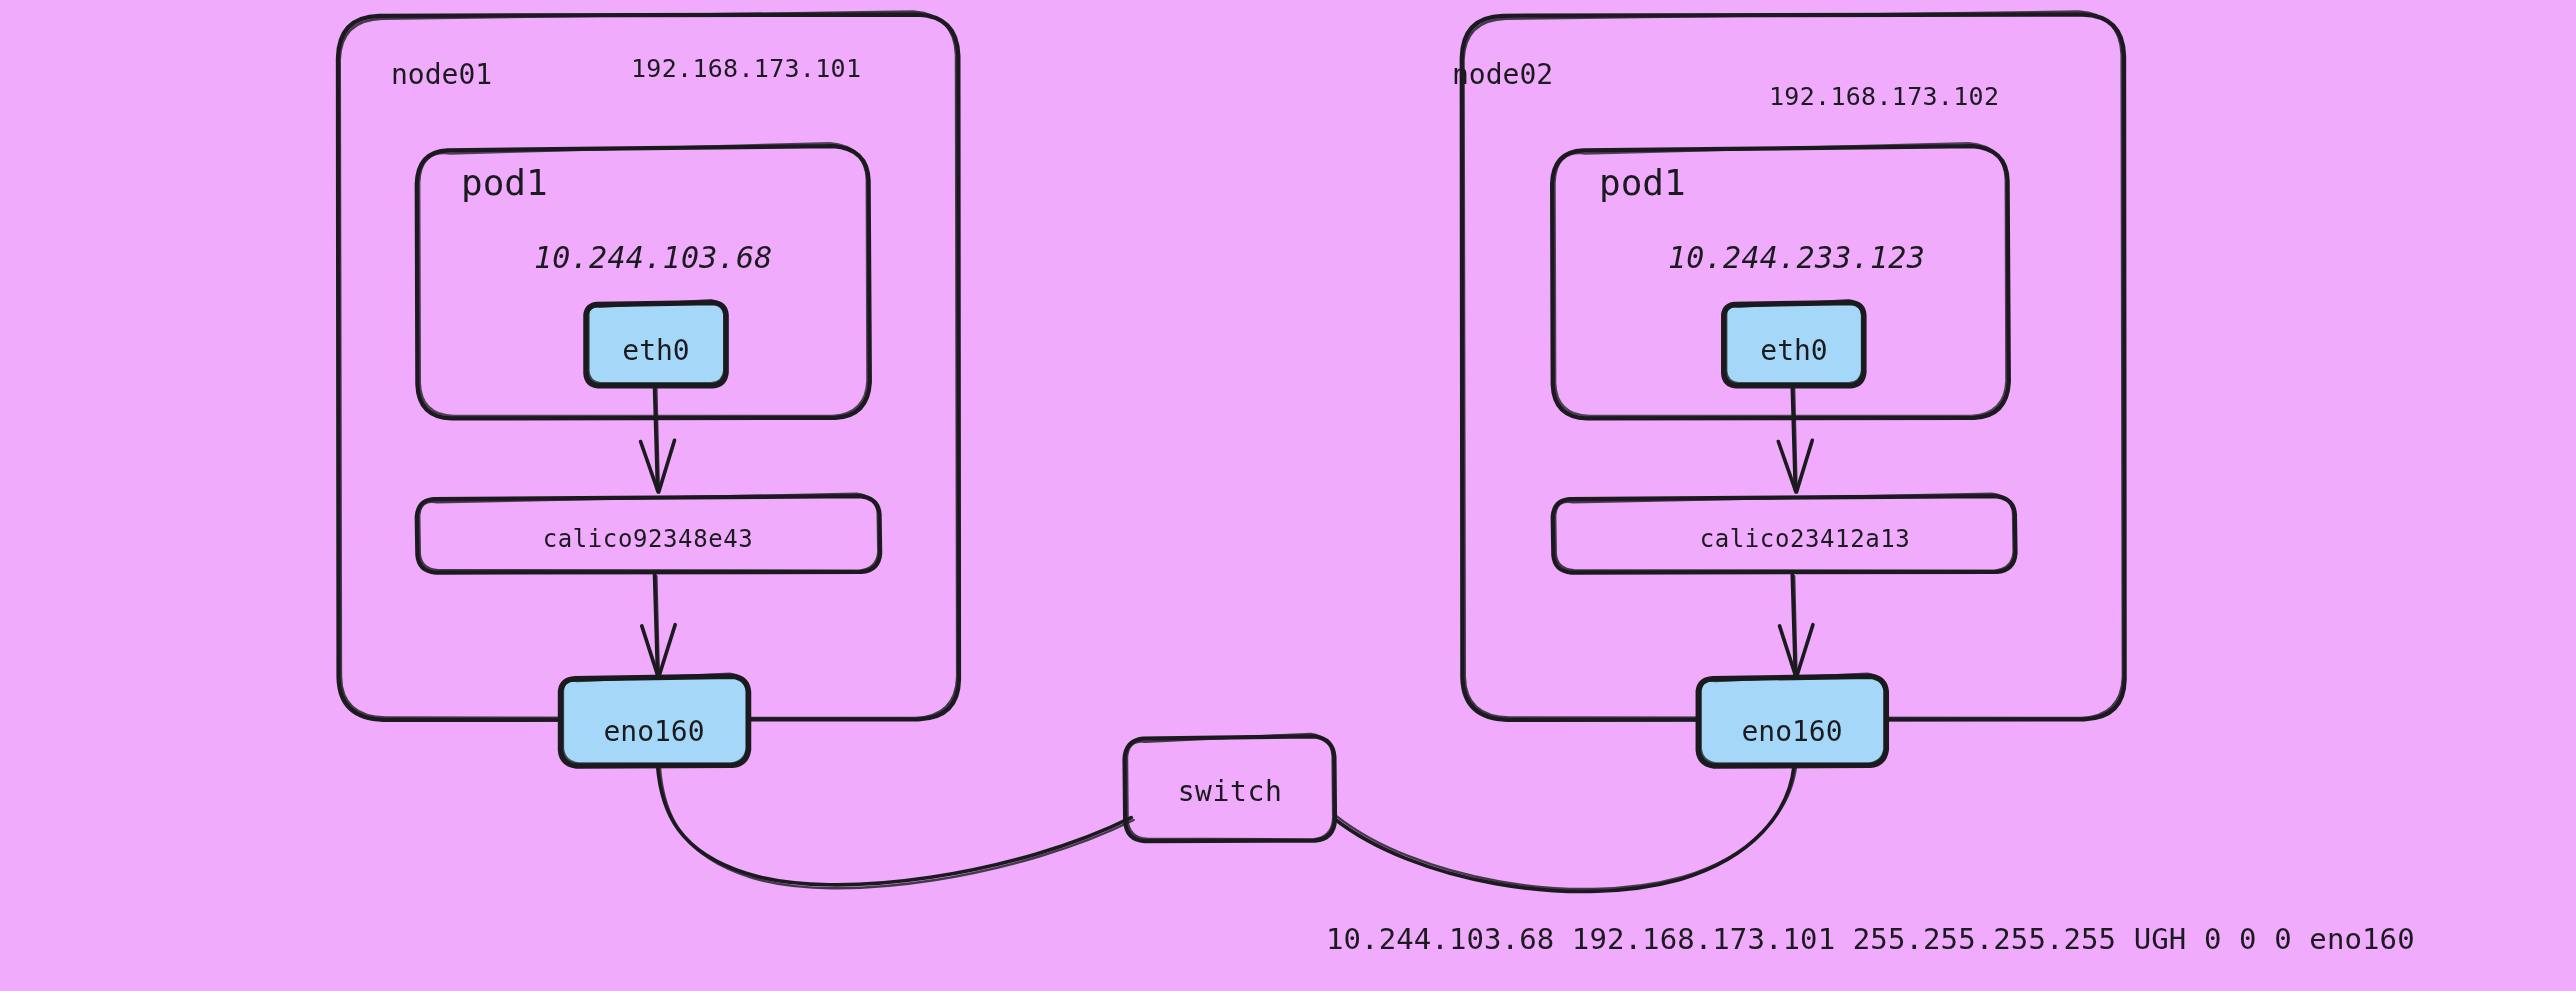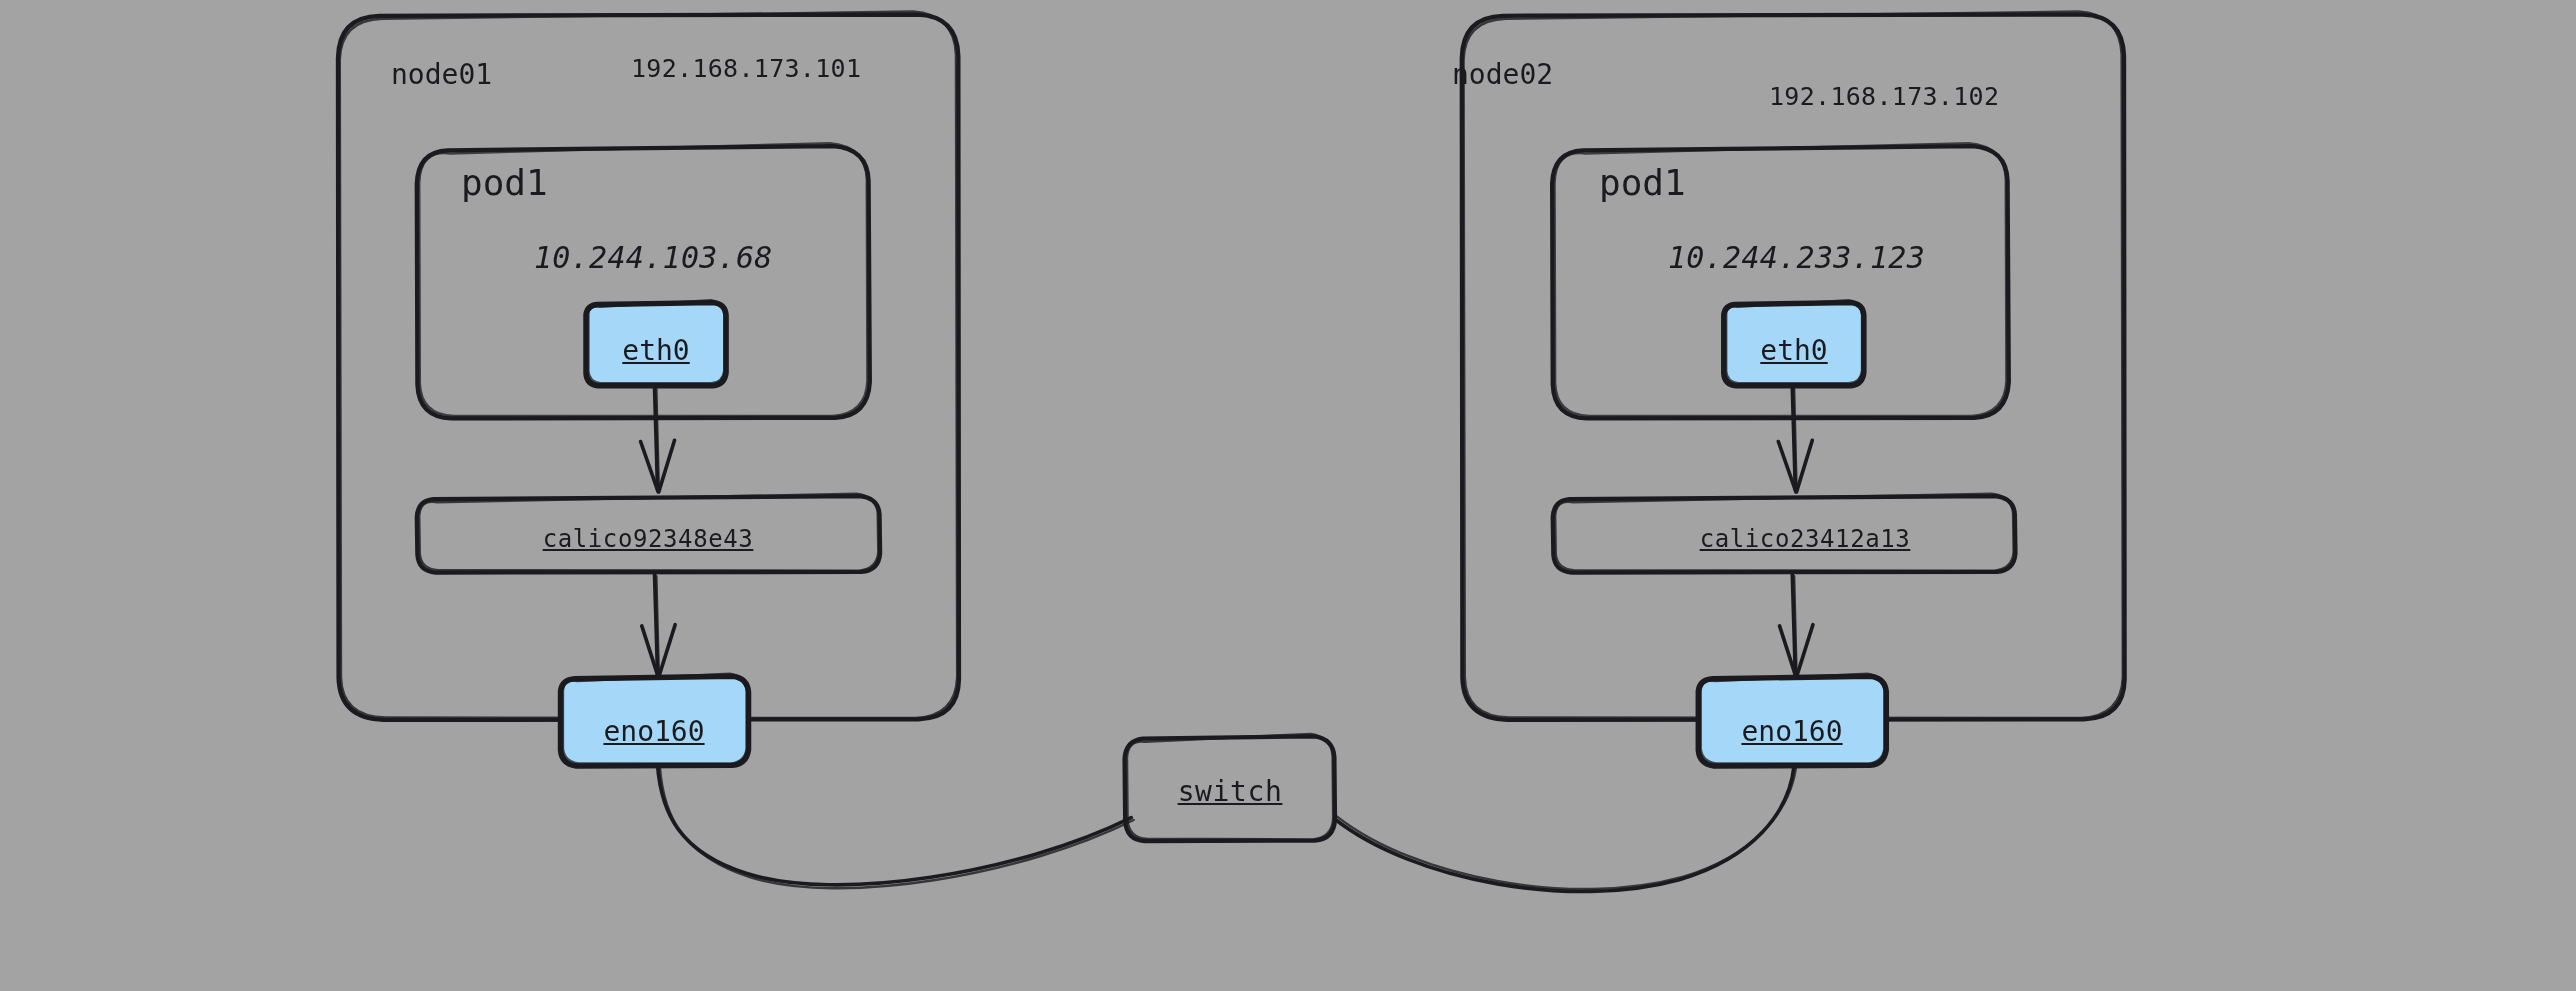--- a/index.html
+++ b/index.html
@@ -10,21 +10,21 @@
   body {
     width: 2576px;
     height: 991px;
     overflow: hidden;
     font-family: "DejaVu Sans Mono", monospace;
   }
   #canvas {
     position: relative;
     width: 2576px;
     height: 991px;
-    background: #a3a3a3;
+    background: #f0abfc;
   }
   svg#diagram {
     position: absolute;
     top: 0;
     left: 0;
     width: 2576px;
     height: 991px;
     display: block;
   }
   .sketch-stroke {
@@ -49,21 +49,21 @@
     user-select: none;
   }
   .lbl-node   { font-size: 28px; }
   .lbl-ip     { font-size: 25px; letter-spacing: 0.3px; }
   .lbl-pod    { font-size: 36px; }
   .lbl-podip  { font-size: 30px; letter-spacing: 0.3px; font-style: italic; }
   .lbl-iface  { font-size: 28px; }
   .lbl-veth   { font-size: 24px; letter-spacing: 0.6px; }
   .lbl-switch { font-size: 28px; letter-spacing: 0.6px; }
   .lbl-route  { font-size: 29px; letter-spacing: 0.1px; }
-  .centered   { transform: translate(-50%, -50%); text-decoration: underline; }
+  .centered   { transform: translate(-50%, -50%); }
 </style>
 </head>
 <body>
 
 <div id="canvas">
 
   <svg id="diagram" viewBox="0 0 4247 1634">
 
     <g>
       <path class="sketch-stroke node-frame" d="M 625 26 L 1512 24 Q 1578 26 1580 92 L 1581 1120 Q 1580 1184 1514 1186
@@ -201,15 +201,16 @@
   <div class="label lbl-node" style="left:1452px; top:61px;">node02</div>
   <div class="label lbl-ip" style="left:1769px; top:56px;margin-top:28px;">192.168.173.102</div>
   <div class="label lbl-pod" style="left:1599px; top:165px;">pod1</div>
   <div class="label lbl-podip" style="left:1668px; top:243px;">10.244.233.123</div>
   <div class="label lbl-iface centered" style="left:1794px; top:351px;">eth0</div>
   <div class="label lbl-veth centered" style="left:1785px; top:539px;margin-left:20px;">calico23412a13</div>
   <div class="label lbl-iface centered" style="left:1792px; top:732px;">eno160</div>
 
   <div class="label lbl-switch centered" style="left:1230px; top:792px;">switch</div>
 
+  <div class="label lbl-route" style="left:1326px; top:925px;">10.244.103.68 192.168.173.101 255.255.255.255 UGH 0 0 0 eno160</div>
 
 </div>
 
 
 </body></html>

